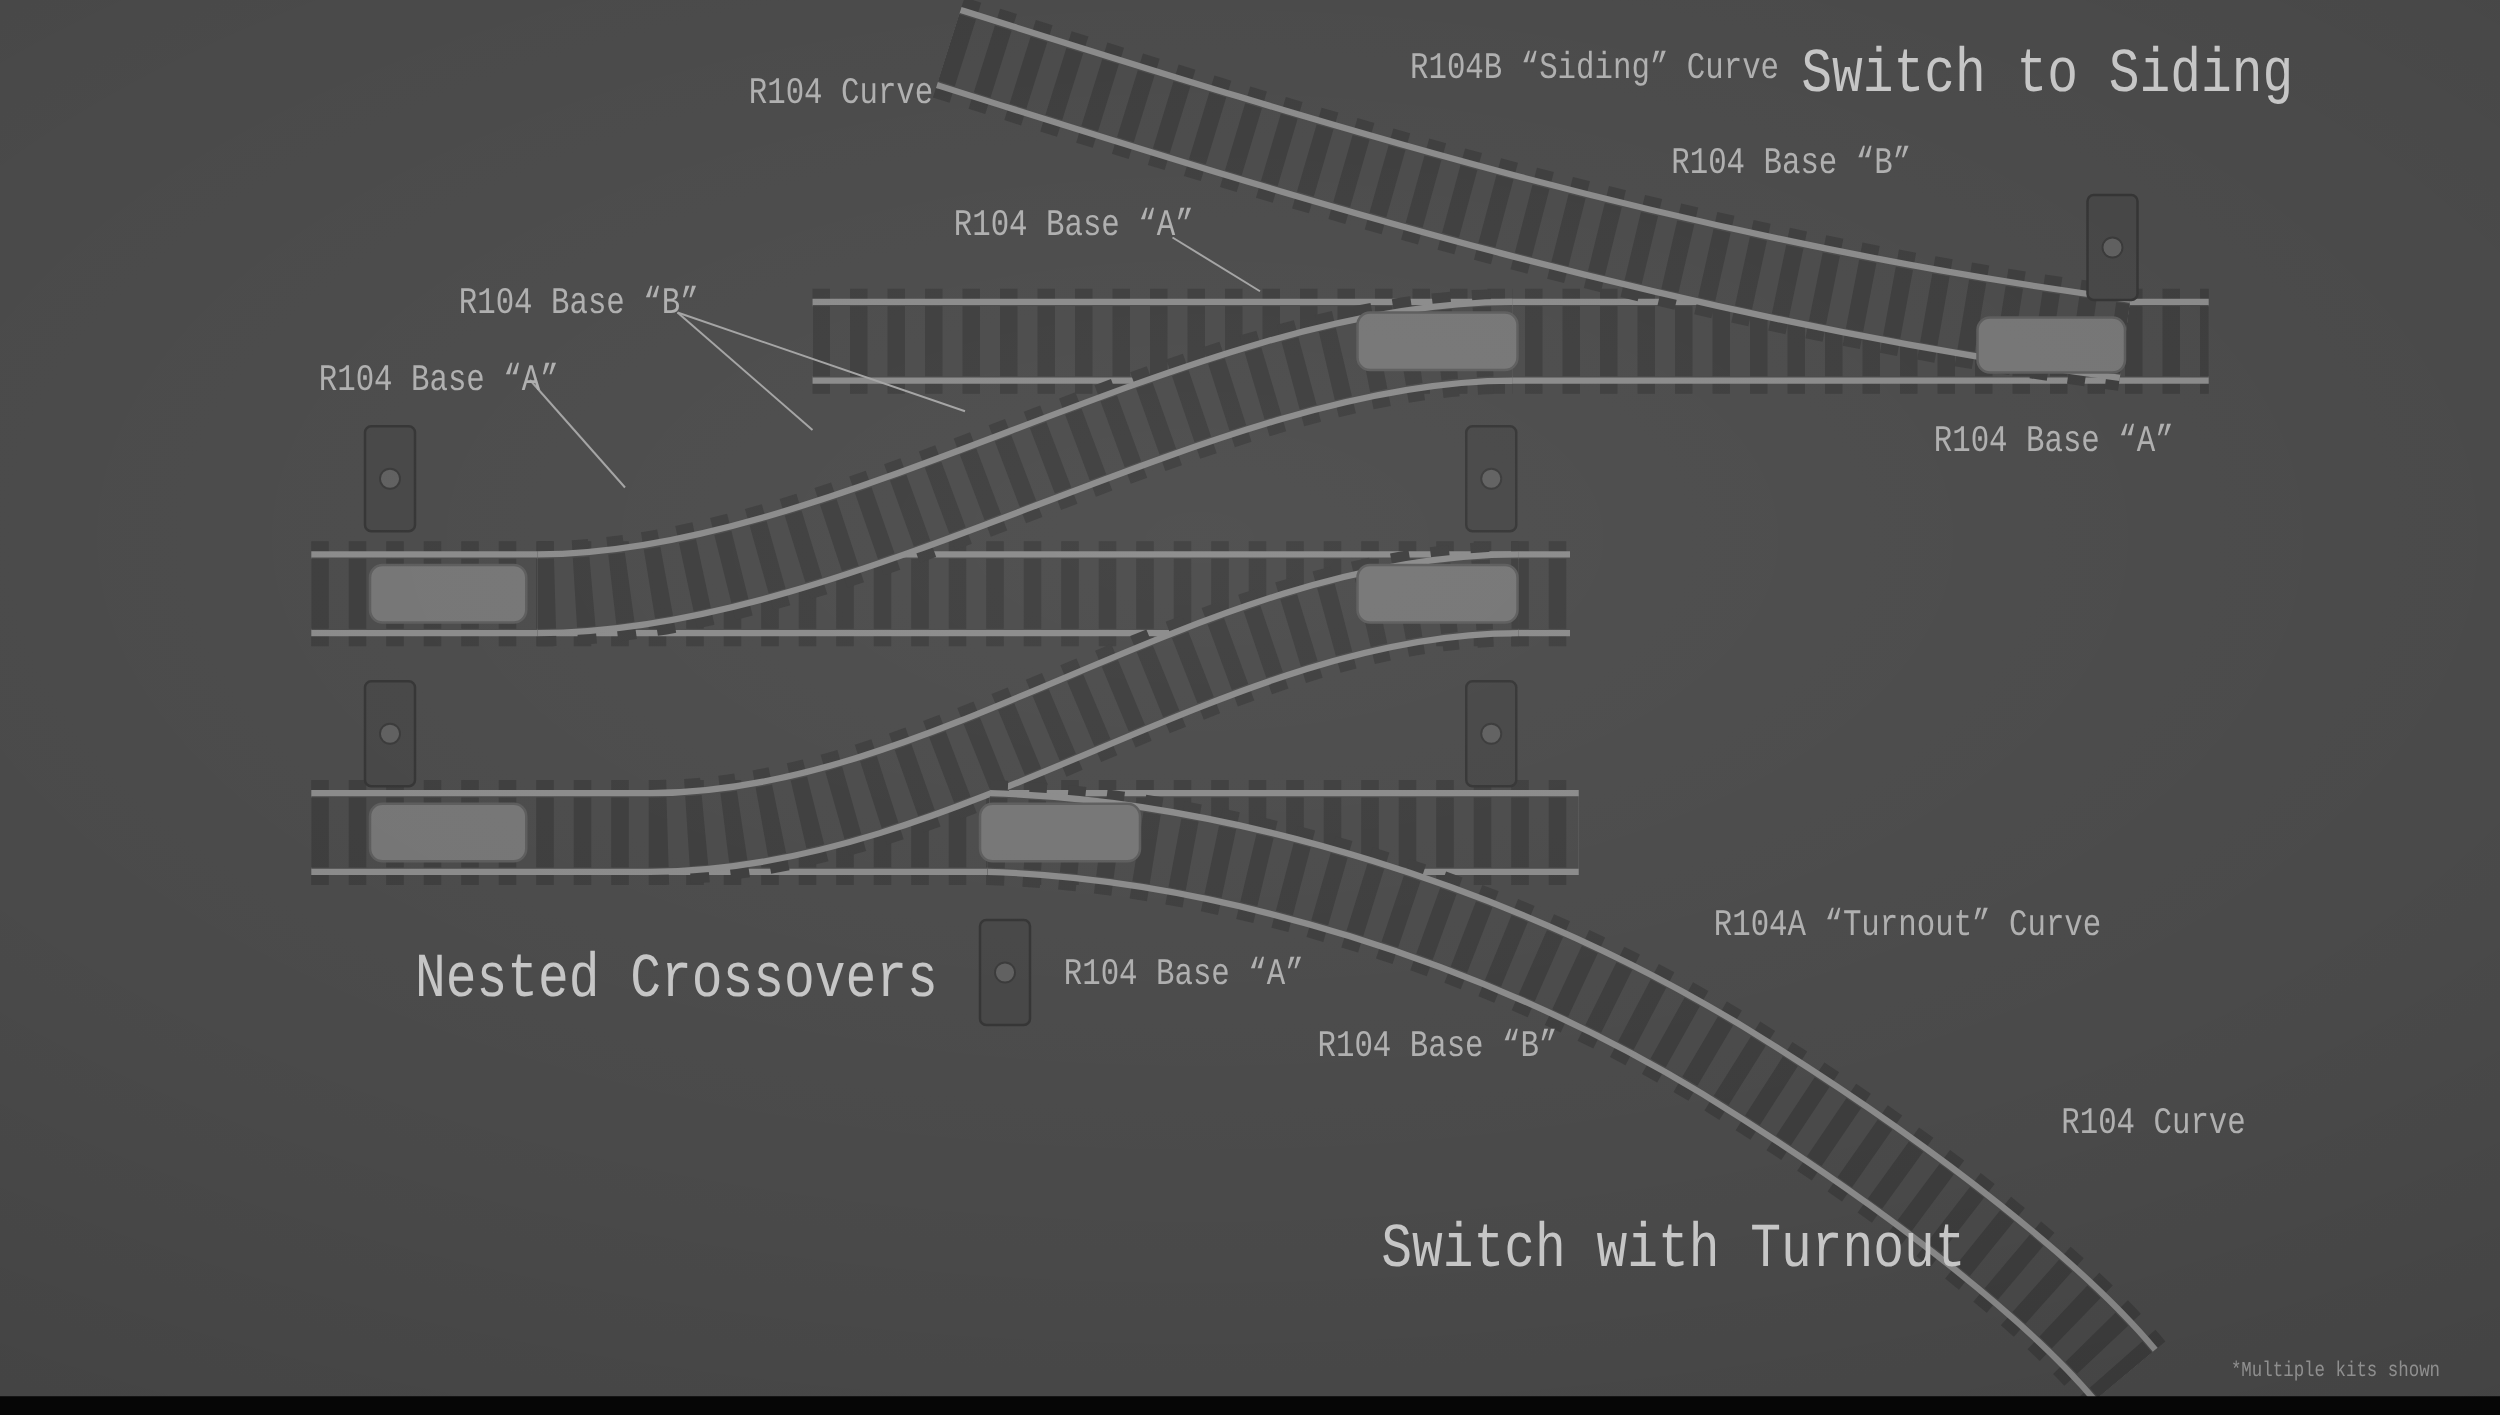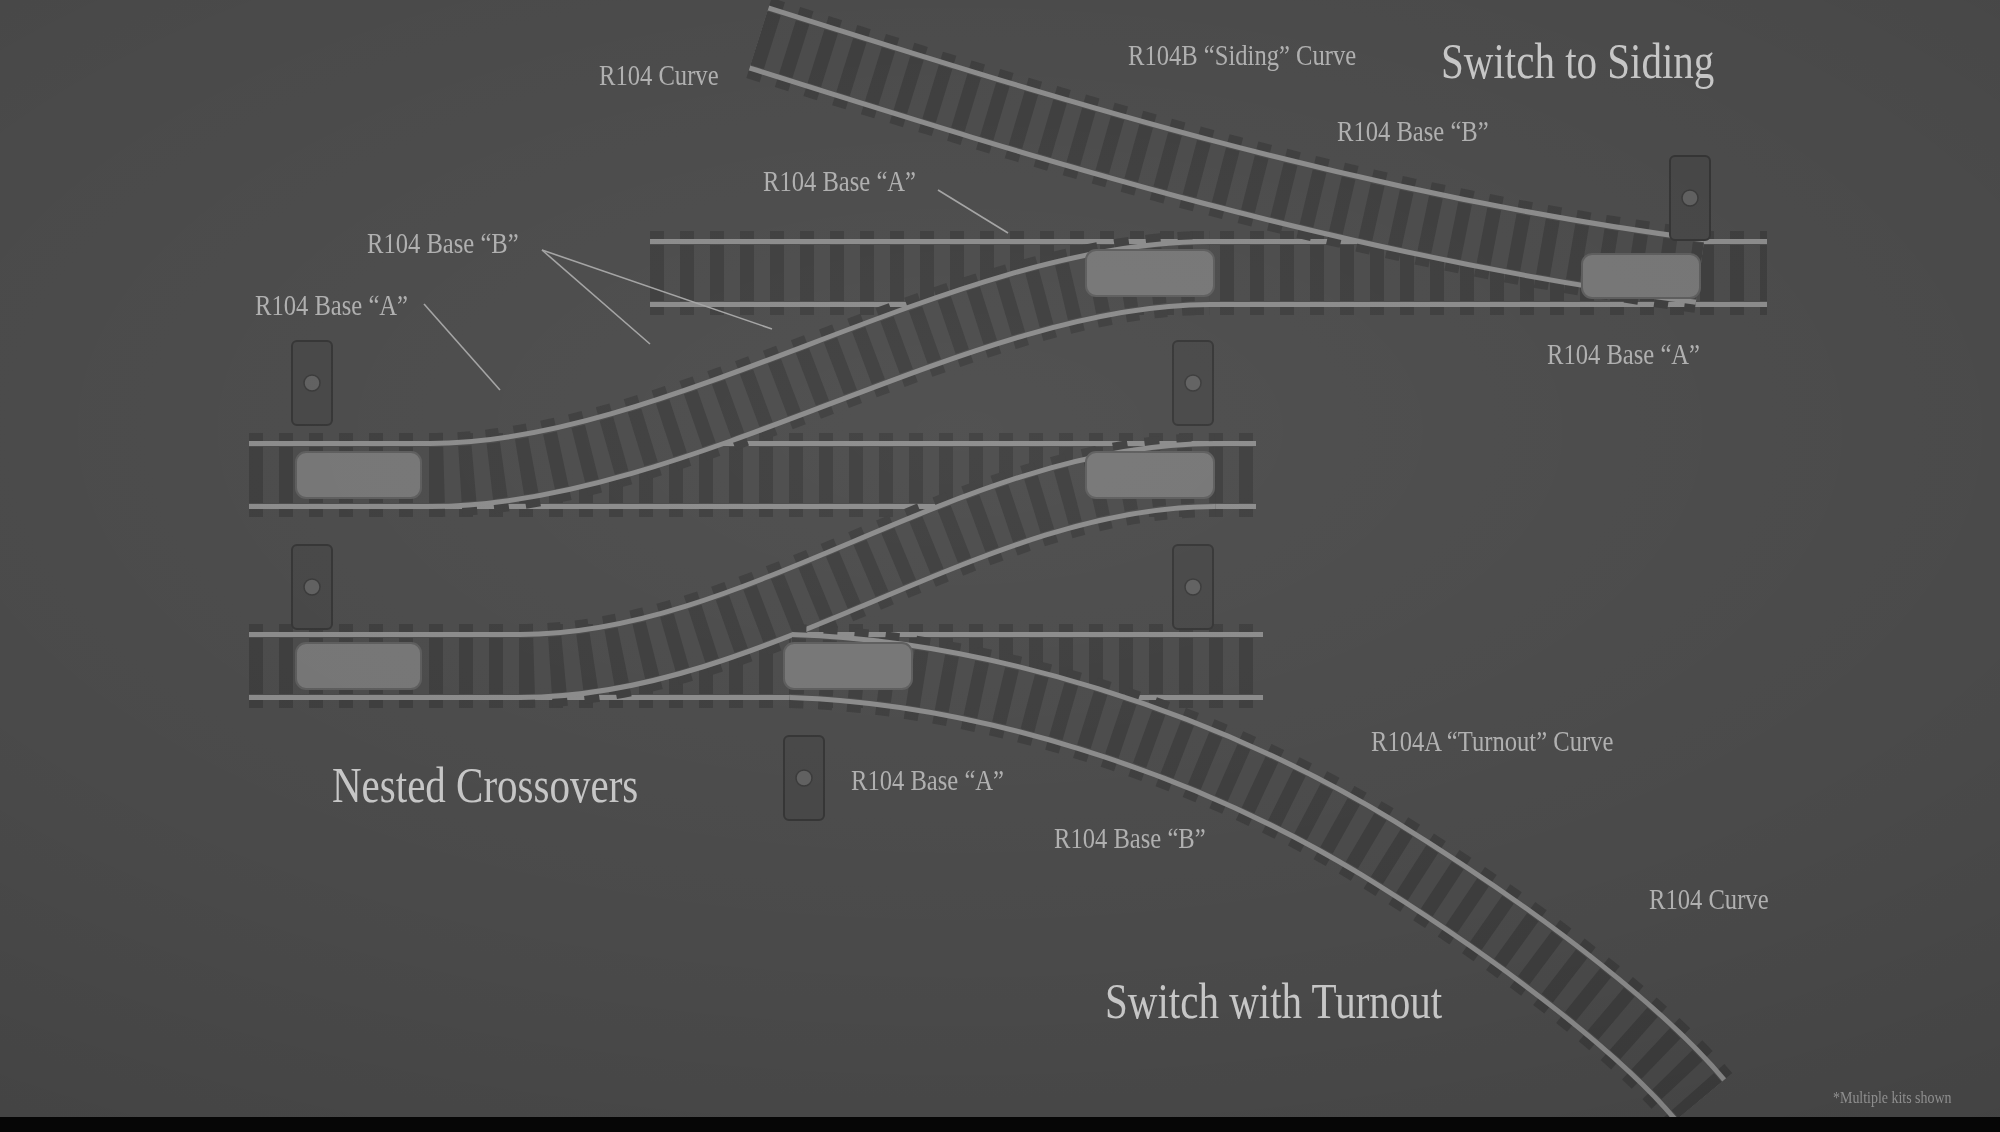--- a/index.html
+++ b/index.html
@@ -1,19 +1,19 @@
 <!DOCTYPE html>
 <html style="--bg: #4a4a4a; --rail: #8a8a8a; --tie: #3d3d3d; --label-text: #b0b0b0; --title-text: #c6c6c6;"><head>
 <meta charset="utf-8">
 <style>
   html,body { margin:0; padding:0; background:#2e2e2e; }
   .stage {
     position:relative; width:2000px; height:1132px; overflow:hidden;
     background: var(--bg, #4a4a4a);
-    font-family: Liberation Serif, serif;
+    font-family: Liberation Mono, monospace;
   }
   svg.trackart { position:absolute; left:0; top:0; }
 
   
   .track-ties    { fill:none; stroke: var(--tie,#3d3d3d); stroke-width:84; stroke-dasharray:14 16; }
   .track-railband{ fill:none; stroke: var(--rail,#8a8a8a); stroke-width:68; }
   .track-gap     { fill:none; stroke: var(--bg,#4a4a4a);  stroke-width:58; }
   .track-tiesin  { fill:none; stroke: var(--tie,#3d3d3d); stroke-width:56; stroke-dasharray:14 16; }
 
   .blade { fill:#757575; stroke:#5c5c5c; stroke-width:2; }

